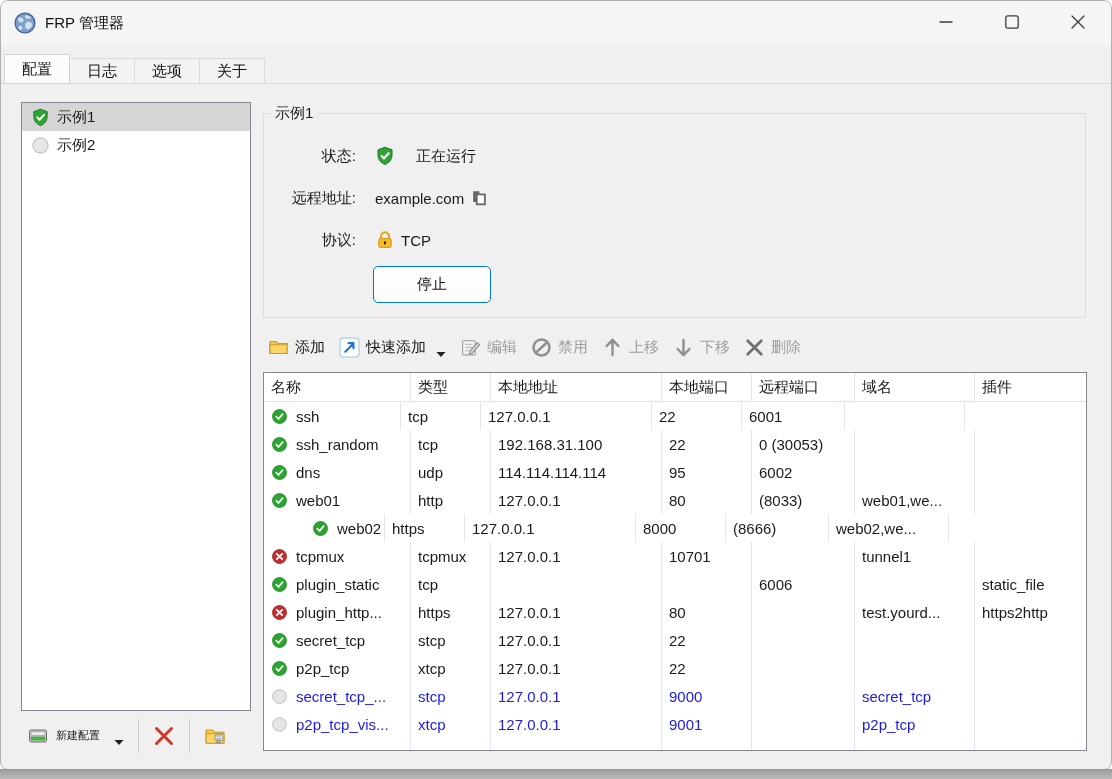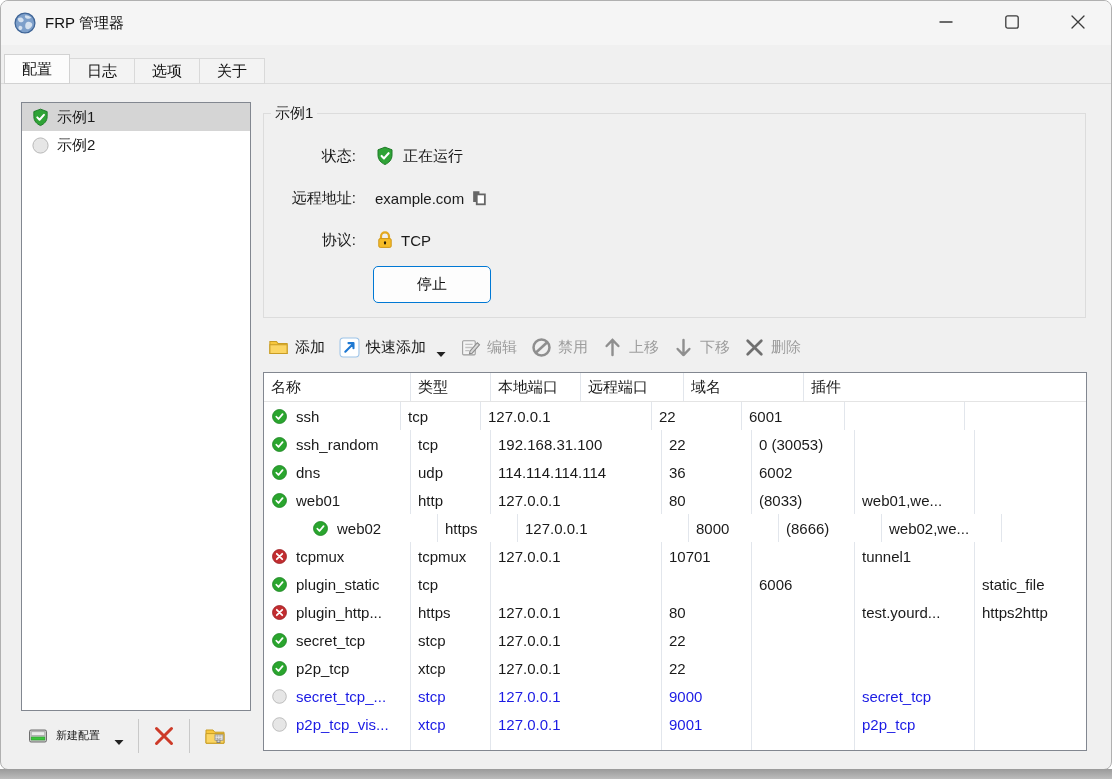--- a/index.html
+++ b/index.html
@@ -68,21 +68,21 @@
   
   .groupbox {
     position:absolute; left:262px; top:112px; width:823px; height:205px;
     border:1px solid #dcdcdc; z-index:2;
   }
   .group-title {
     position:absolute; top:-10px; left:7px; background:#f0f0f0; padding:0 4px; font-size:15px;
   }
   .grow { position:absolute; left:0; right:12px; height:26px; display:flex; align-items:center; }
   .grow .glabel { width:92px; text-align:right; flex:0 0 auto; }
-  .grow .gval { display:flex; align-items:center; margin-left:19px; gap:8px; }
+  .grow .gval { display:flex; align-items:center; margin-left:19px; gap:21px; }
   .gicon { width:20px; height:20px; }
   .gicon svg { width:20px; height:20px; display:block; }
   .copybtn { width:18px; height:18px; margin-left:6px; }
   .copybtn svg { width:18px; height:18px; display:block; }
   .stop-button {
     position:absolute; left:109px; top:152px; width:118px; height:37px;
     background:#fdfdfd; border:1.5px solid #0078d4; border-radius:5px;
     font-size:15px; color:#111; display:flex; align-items:center; justify-content:center;
     font-family:inherit;
   }
@@ -321,20 +321,21 @@
           </svg>
         </span>
         <span class="tlabel">删除</span>
       </div>
     </div>
 
   <div class="grid">
     <div class="grid-header" id="grid-header">
         <div class="hcell" style="width: 147px;">名称</div>
         <div class="hcell" style="width: 80px;">类型</div>
+        <div class="hcell" style="width: 171px;">本地地址</div>
         <div class="hcell" style="width: 90px;">本地端口</div>
         <div class="hcell" style="width: 103px;">远程端口</div>
         <div class="hcell" style="width: 120px;">域名</div>
         <div class="hcell c-last">插件</div>
       </div>
     <div id="grid-body" style="display:flex;flex-direction:column;flex:1 1 auto;">
         <div class="grid-row">
           <div class="cell" style="width: 137px;">
             <span class="ricon">
               <svg viewBox="0 0 20 20">
@@ -373,21 +374,21 @@
             <span class="ricon">
               <svg viewBox="0 0 20 20">
                 <circle cx="10" cy="10" r="8.2" fill="#2aa52e" stroke="#1e8523"></circle>
                 <path d="M6.3 10.3 l2.5 2.6 4.8-5.6" fill="none" stroke="#fff" stroke-width="2.1" stroke-linecap="round" stroke-linejoin="round"></path>
               </svg>
             </span>
             <span>dns</span>
           </div>
           <div class="cell" style="width: 80px;">udp</div>
           <div class="cell" style="width: 171px;">114.114.114.114</div>
-          <div class="cell" style="width: 90px;">36</div>
+          <div class="cell" style="width: 90px;">95</div>
           <div class="cell" style="width: 103px;">6002</div>
           <div class="cell" style="width: 120px;"></div>
           <div class="cell c-last"></div>
         </div>
         <div class="grid-row">
           <div class="cell" style="width: 147px;">
             <span class="ricon">
               <svg viewBox="0 0 20 20">
                 <circle cx="10" cy="10" r="8.2" fill="#2aa52e" stroke="#1e8523"></circle>
                 <path d="M6.3 10.3 l2.5 2.6 4.8-5.6" fill="none" stroke="#fff" stroke-width="2.1" stroke-linecap="round" stroke-linejoin="round"></path>
@@ -396,21 +397,21 @@
             <span>web01</span>
           </div>
           <div class="cell" style="width: 80px;">http</div>
           <div class="cell" style="width: 171px;">127.0.0.1</div>
           <div class="cell" style="width: 90px;">80</div>
           <div class="cell" style="width: 103px;">(8033)</div>
           <div class="cell" style="width: 120px;">web01,we...</div>
           <div class="cell c-last"></div>
         </div>
         <div class="grid-row">
-          <div class="cell" style="width: 174px; padding-left: 48px;">
+          <div class="cell" style="width: 121px; padding-left: 48px;">
             <span class="ricon">
               <svg viewBox="0 0 20 20">
                 <circle cx="10" cy="10" r="8.2" fill="#2aa52e" stroke="#1e8523"></circle>
                 <path d="M6.3 10.3 l2.5 2.6 4.8-5.6" fill="none" stroke="#fff" stroke-width="2.1" stroke-linecap="round" stroke-linejoin="round"></path>
               </svg>
             </span>
             <span>web02</span>
           </div>
           <div class="cell" style="width: 80px;">https</div>
           <div class="cell" style="width: 171px;">127.0.0.1</div>

